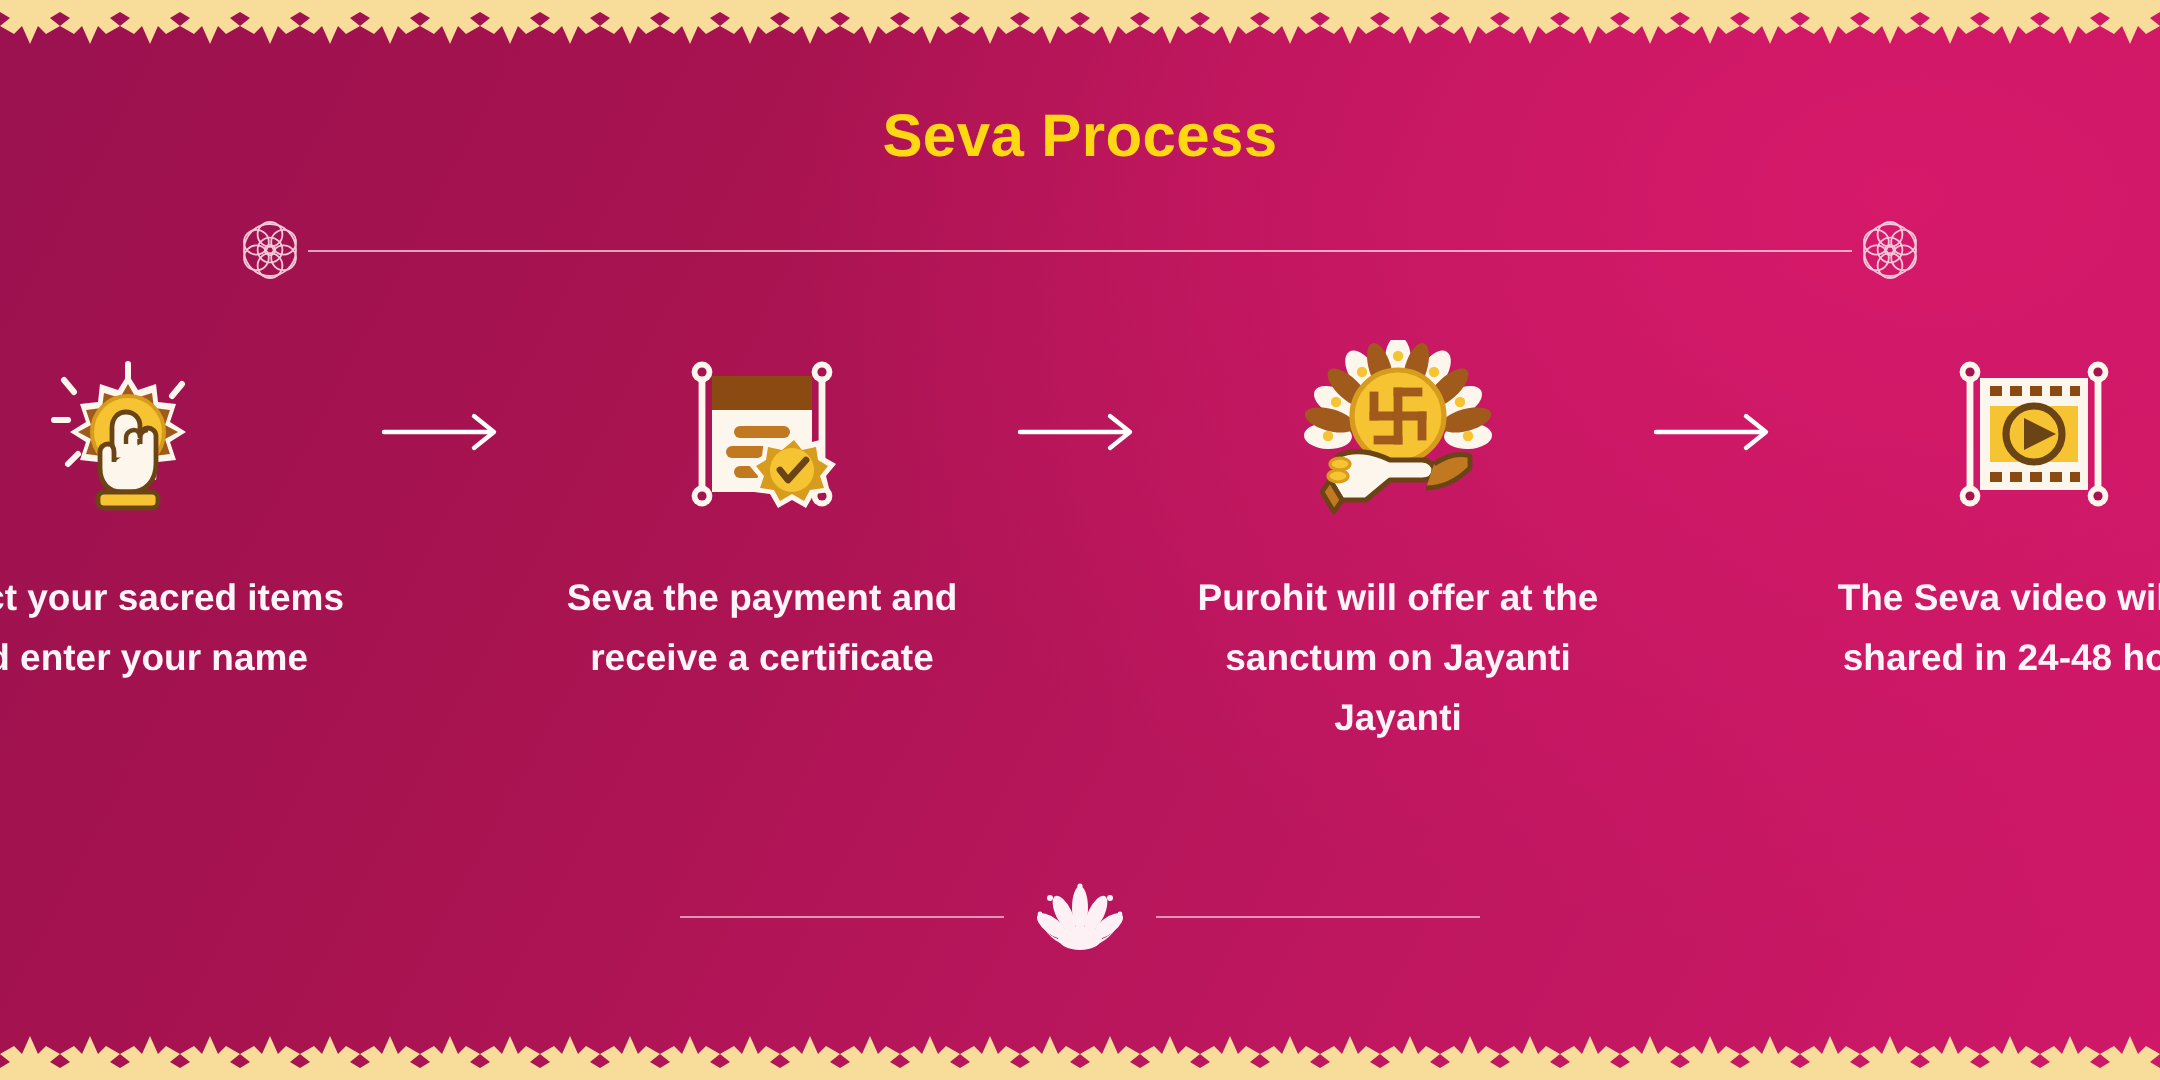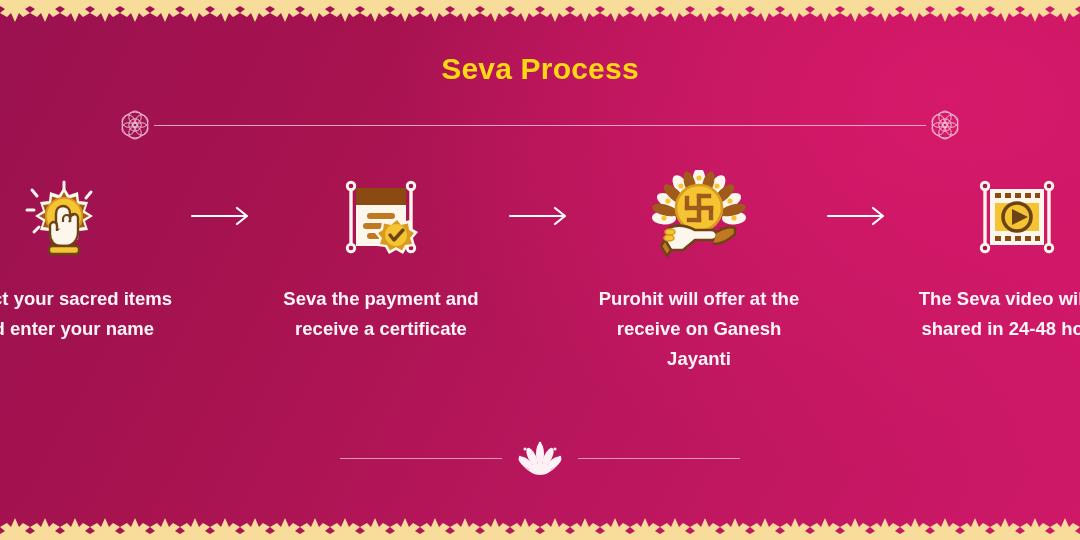--- a/index.html
+++ b/index.html
@@ -310,21 +310,21 @@
           <path d="M18,58 C26,54 36,56 44,60 L60,60 C64,60 66,63 66,65 C66,68 64,70 60,70
                    L44,70 L32,80 L20,80 L14,70 Z" fill="#fdf6ec" stroke="#6b4415" stroke-width="2.6" stroke-linejoin="round"></path>
           <path d="M66,62 C72,58 78,56 84,58 L84,64 C78,70 70,74 62,74" fill="#c07821" stroke="#6b4415" stroke-width="2.4" stroke-linejoin="round"></path>
           <path d="M14,70 L20,80 L16,86 L10,76 Z" fill="#c07821" stroke="#6b4415" stroke-width="2.4" stroke-linejoin="round"></path>
           <g fill="#f6c433" stroke="#d79b1e" stroke-width="1.6">
             <ellipse cx="19" cy="62" rx="5" ry="3"></ellipse>
             <ellipse cx="18" cy="68" rx="5" ry="3"></ellipse>
           </g>
         </svg>
       </div>
-      <div class="step-label">Purohit will offer at the receive on Ganesh Jayanti</div>
+      <div class="step-label">Purohit will offer at the sanctum on Jayanti Jayanti</div>
     </div>
 
     <div class="arrow">
       <svg width="64" height="22" viewBox="0 0 64 22" aria-hidden="true">
         <line x1="2" y1="11" x2="55" y2="11" stroke="#ffffff" stroke-width="2.2" stroke-linecap="round"></line>
         <polyline points="47,3 57,11 47,19" fill="none" stroke="#ffffff" stroke-width="2.2" stroke-linecap="round" stroke-linejoin="round"></polyline>
       </svg>
     </div>
 
     <div class="step">

